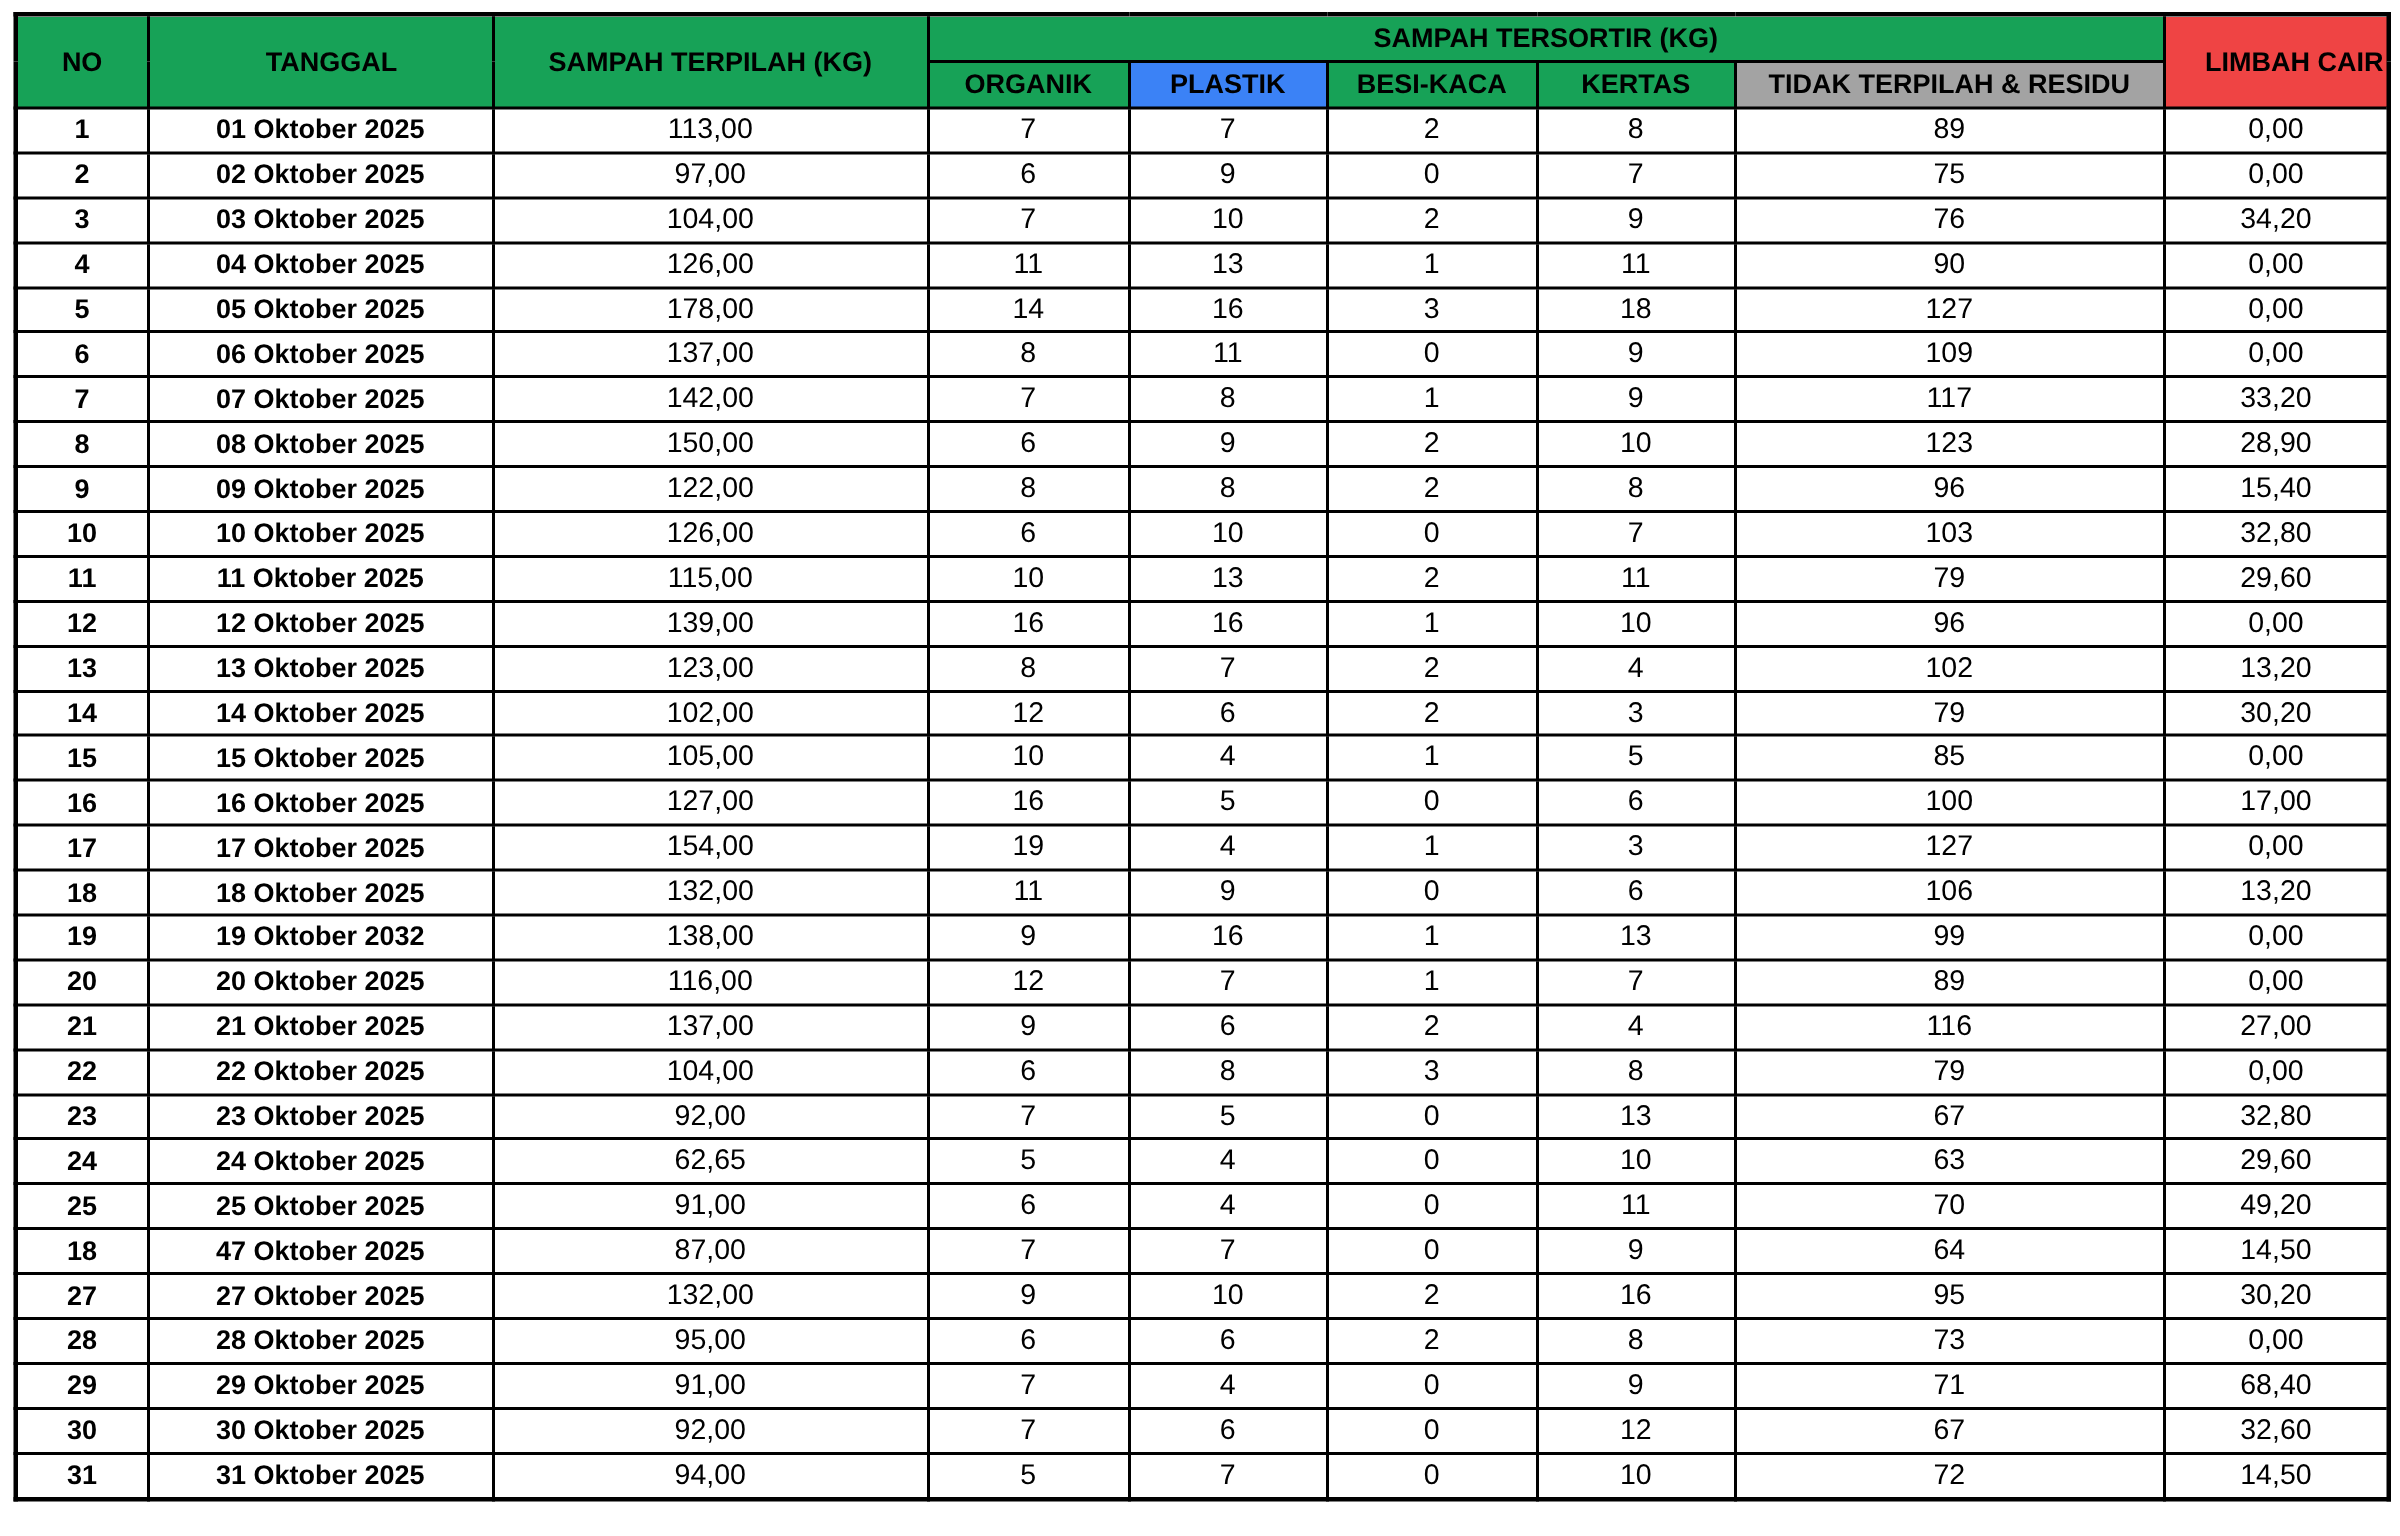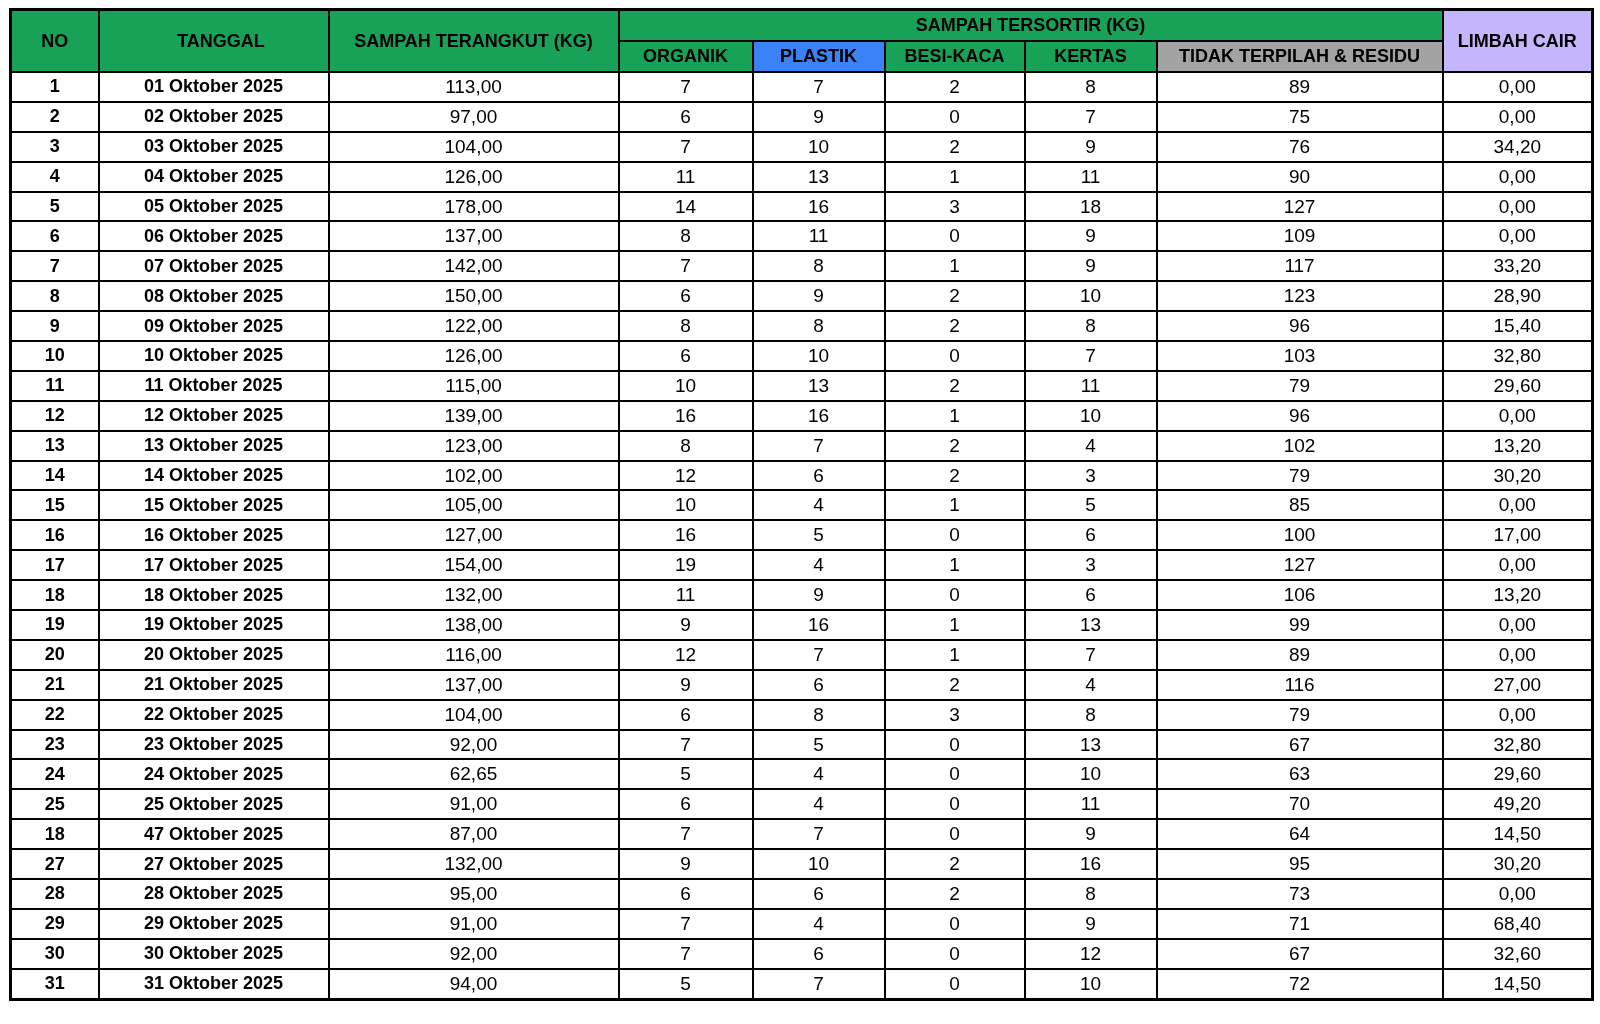--- a/index.html
+++ b/index.html
@@ -63,23 +63,23 @@
       <col style="width:132px">
       <col style="width:140px">
       <col style="width:132px">
       <col style="width:286px">
       <col style="width:150px">
     </colgroup>
     <thead>
       <tr>
         <th class="hdr" rowspan="2" style="background-color: rgb(23, 162, 87); color: rgb(0, 0, 0);">NO</th>
         <th class="hdr" rowspan="2" style="background-color: rgb(23, 162, 87); color: rgb(0, 0, 0); padding-left: 17px;">TANGGAL</th>
-        <th class="hdr" rowspan="2" style="background-color: rgb(23, 162, 87); color: rgb(0, 0, 0);">SAMPAH TERANGKUT (KG)</th>
+        <th class="hdr" rowspan="2" style="background-color: rgb(23, 162, 87); color: rgb(0, 0, 0);">SAMPAH TERPILAH (KG)</th>
         <th class="hdr" colspan="5" style="background-color: rgb(23, 162, 87); color: rgb(0, 0, 0);">SAMPAH TERSORTIR (KG)</th>
-        <th class="hdr" rowspan="2" style="background-color: #c4b5fd; color: rgb(0, 0, 0);">LIMBAH CAIR</th>
+        <th class="hdr" rowspan="2" style="background-color: #ef4444; color: rgb(0, 0, 0); text-align: right;">LIMBAH CAIR</th>
       </tr>
       <tr>
         <th class="hdr" style="background-color: rgb(23, 162, 87); color: rgb(0, 0, 0);">ORGANIK</th>
         <th class="hdr" style="background-color: #3b82f6; color: rgb(0, 0, 0);">PLASTIK</th>
         <th class="hdr" style="background-color: rgb(23, 162, 87); color: rgb(0, 0, 0);">BESI-KACA</th>
         <th class="hdr" style="background-color: rgb(23, 162, 87); color: rgb(0, 0, 0); margin-left: 48px;">KERTAS</th>
         <th class="hdr" style="background-color: #a3a3a3; color: rgb(0, 0, 0); margin-top: 48px;">TIDAK TERPILAH &amp; RESIDU</th>
       </tr>
     </thead>
     <tbody>
@@ -276,21 +276,21 @@
           <td class="col-terangkut">132,00</td>
           <td class="col-organik">11</td>
           <td class="col-plastik">9</td>
           <td class="col-besi_kaca">0</td>
           <td class="col-kertas">6</td>
           <td class="col-residu">106</td>
           <td class="col-limbah">13,20</td>
         </tr>
         <tr>
           <td class="col-no">19</td>
-          <td class="col-tanggal">19 Oktober 2025</td>
+          <td class="col-tanggal">19 Oktober 2032</td>
           <td class="col-terangkut">138,00</td>
           <td class="col-organik">9</td>
           <td class="col-plastik">16</td>
           <td class="col-besi_kaca">1</td>
           <td class="col-kertas">13</td>
           <td class="col-residu">99</td>
           <td class="col-limbah">0,00</td>
         </tr>
         <tr>
           <td class="col-no">20</td>

